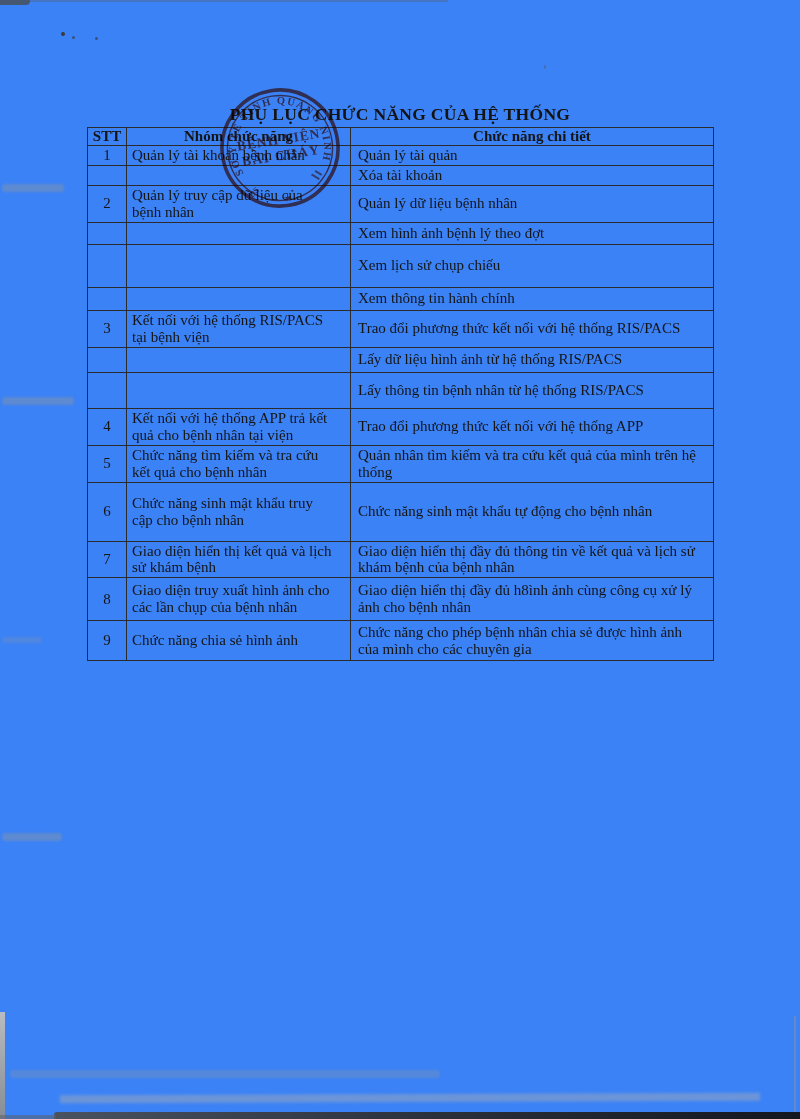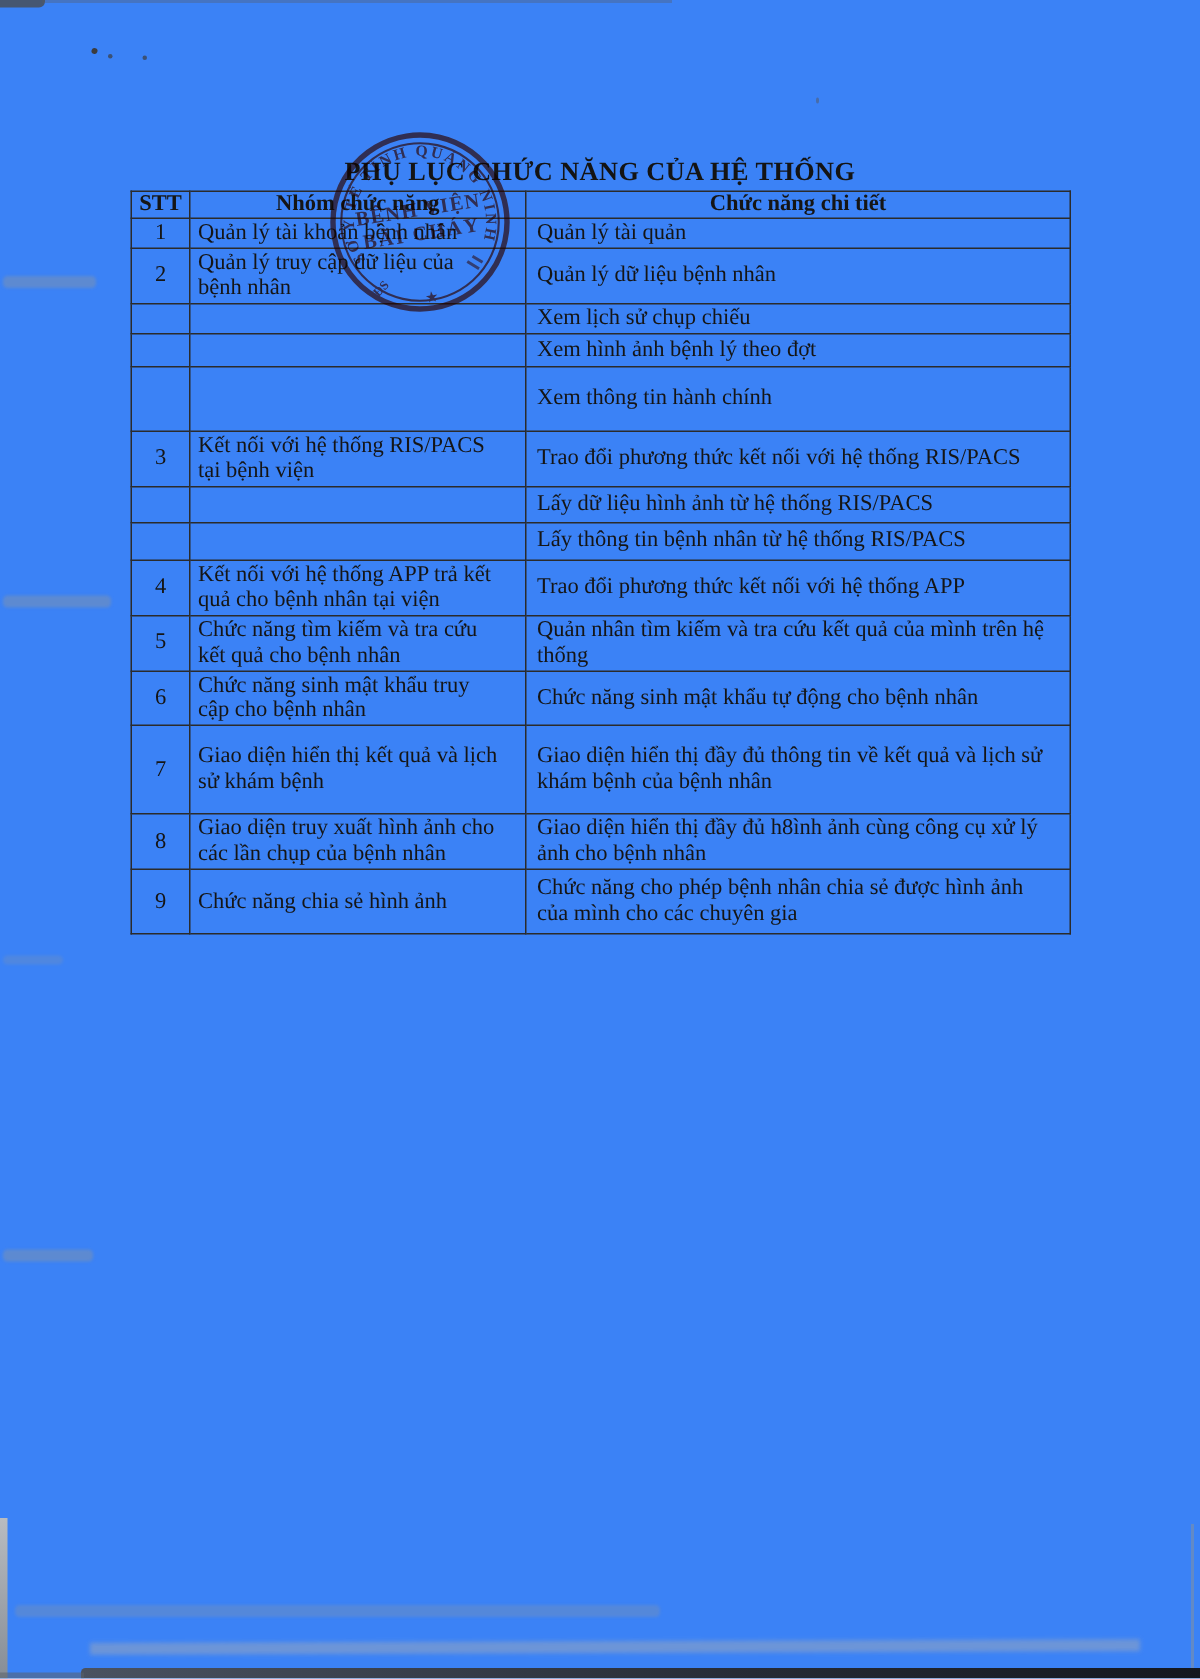--- a/index.html
+++ b/index.html
@@ -105,33 +105,38 @@
         <th>Chức năng chi tiết</th>
       </tr>
     </thead>
     <tbody id="table-body">
         <tr>
           <td>1</td>
           <td>Quản lý tài khoản bệnh nhân</td>
           <td>Quản lý tài quản</td>
         </tr>
         <tr>
+          <td></td>
+          <td></td>
+          <td>Xóa tài khoản</td>
+        </tr>
+        <tr>
           <td>2</td>
           <td>Quản lý truy cập dữ liệu của bệnh nhân</td>
           <td>Quản lý dữ liệu bệnh nhân</td>
         </tr>
         <tr>
           <td></td>
           <td></td>
+          <td>Xem hình ảnh bệnh lý theo đợt</td>
+        </tr>
+        <tr>
+          <td></td>
+          <td></td>
           <td>Xem lịch sử chụp chiếu</td>
-        </tr>
-        <tr>
-          <td></td>
-          <td></td>
-          <td>Xem hình ảnh bệnh lý theo đợt</td>
         </tr>
         <tr>
           <td></td>
           <td></td>
           <td>Xem thông tin hành chính</td>
         </tr>
         <tr>
           <td>3</td>
           <td>Kết nối với hệ thống RIS/PACS tại bệnh viện</td>
           <td>Trao đổi phương thức kết nối với hệ thống RIS/PACS</td>

